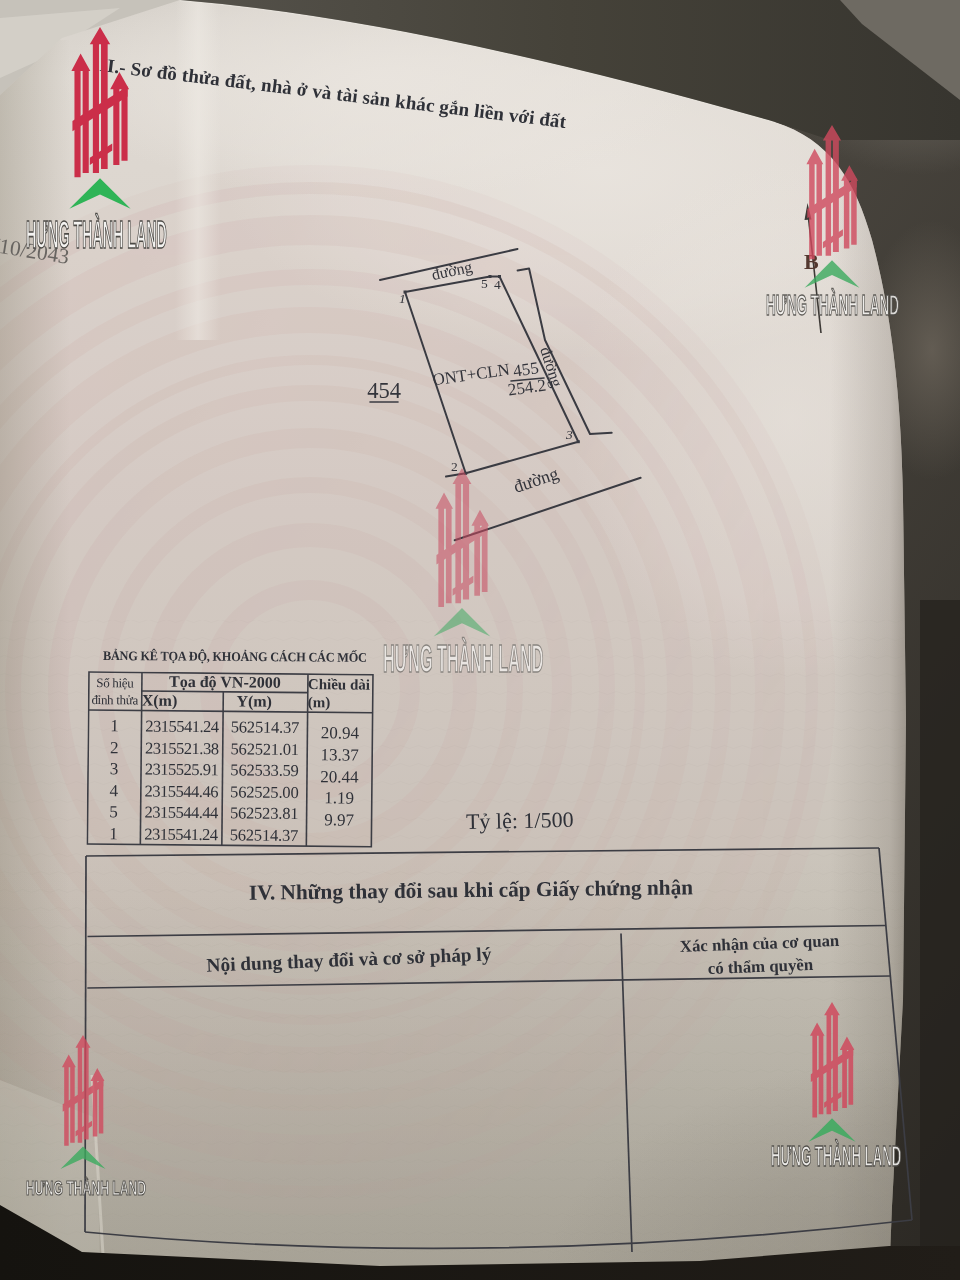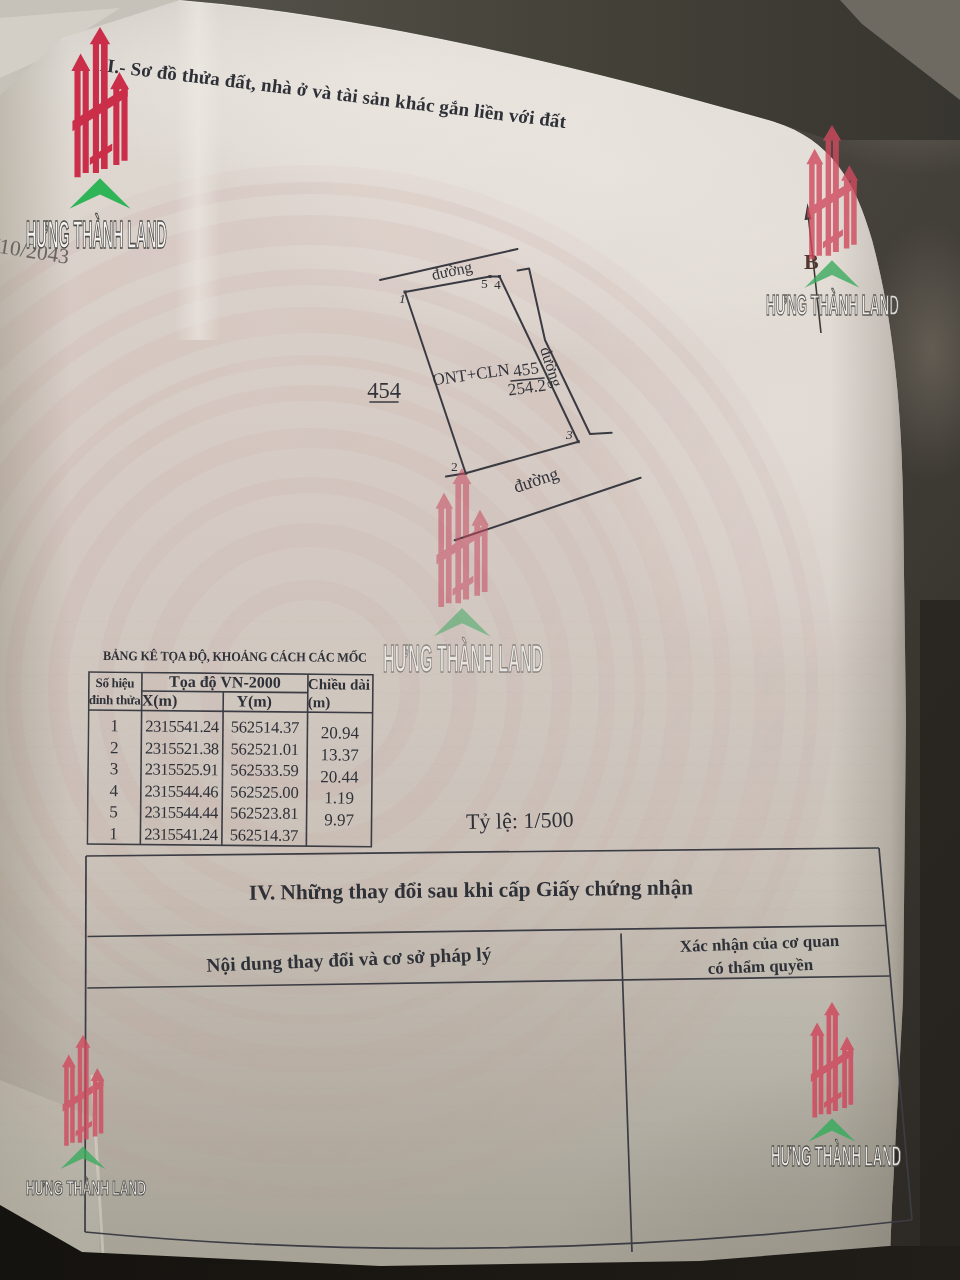--- a/index.html
+++ b/index.html
@@ -226,21 +226,21 @@
     <g fill="none" stroke="#3c3d44" stroke-width="1.6">
       <rect x="1" y="1" width="284" height="172"></rect>
       <path d="M54,1 L54,173"></path>
       <path d="M135.5,19.5 L135.5,173"></path>
       <path d="M220,1 L220,173"></path>
       <path d="M54,19.5 L220,19.5"></path>
       <path d="M1,39 L285,39"></path>
     </g>
   </svg>
 
-  <div class="abs ink" style="left:0;top:3px;width:54px;text-align:center;font-weight:bold;font-size:13px;line-height:17px;letter-spacing:-0.3px;">Số hiệu<br>đỉnh thửa</div>
+  <div class="abs ink" style="left:0;top:3px;width:54px;text-align:center;font-weight:normal;font-size:13px;line-height:17px;letter-spacing:-0.3px;">Số hiệu<br>đỉnh thửa</div>
 
   <div class="abs ink" style="left:54px;top:1px;width:166px;text-align:center;font-weight:bold;font-size:16px;">Tọa độ VN-2000</div>
 
   <div class="abs ink" style="left:54px;top:20px;width:81px;text-align:left;font-weight:bold;font-size:16px;">X(m)</div>
 
   <div class="abs ink" style="left:135px;top:20px;width:63px;text-align:center;font-weight:bold;font-size:16px;">Y(m)</div>
 
   <div class="abs ink" style="left:220px;top:2px;width:65px;text-align:left;font-weight:bold;font-size:15px;line-height:18px;">Chiều dài<br>(m)</div>
 
   <div class="abs ink" style="left:0;top:44px;width:54px;text-align:center;font-size:17px;line-height:21.5px;">1<br>2<br>3<br>4<br>5<br>1</div>

